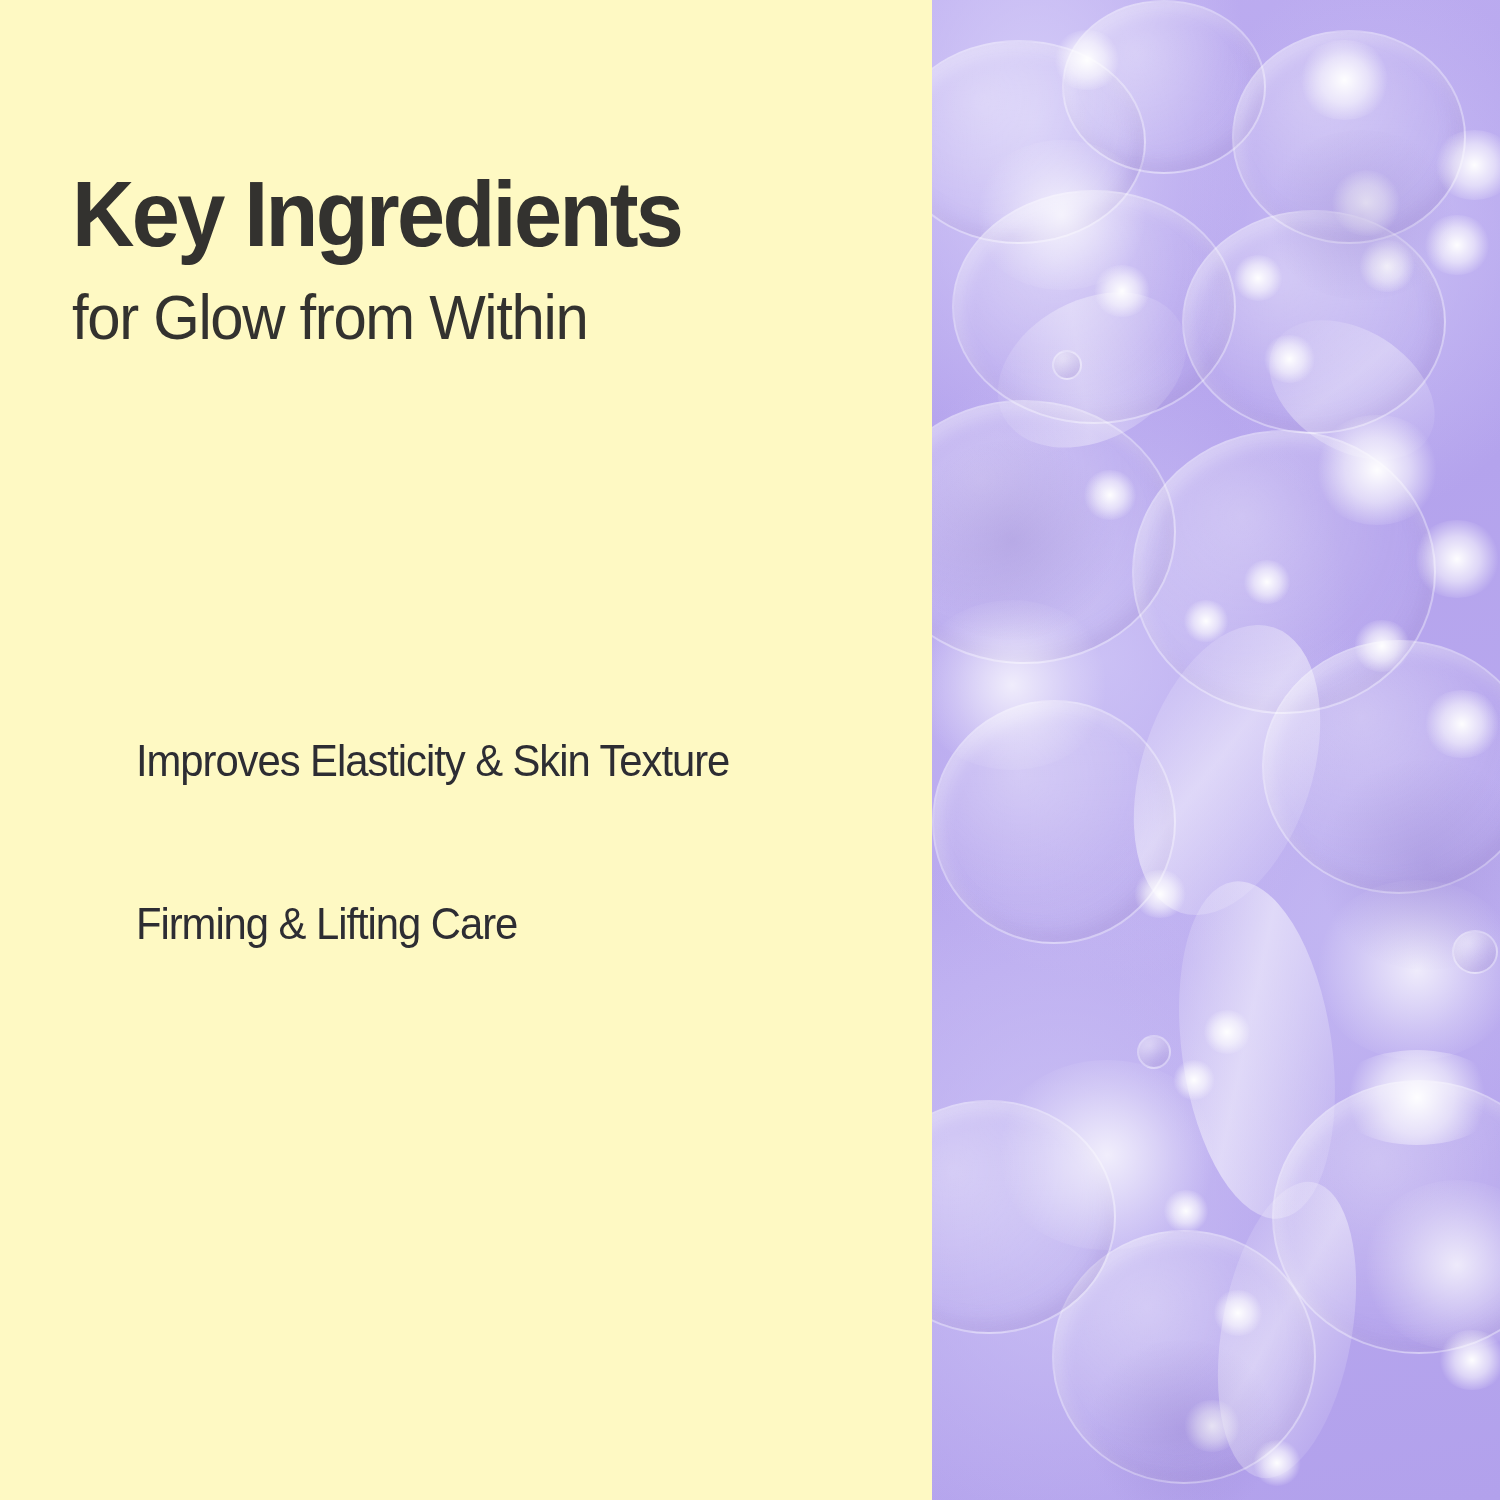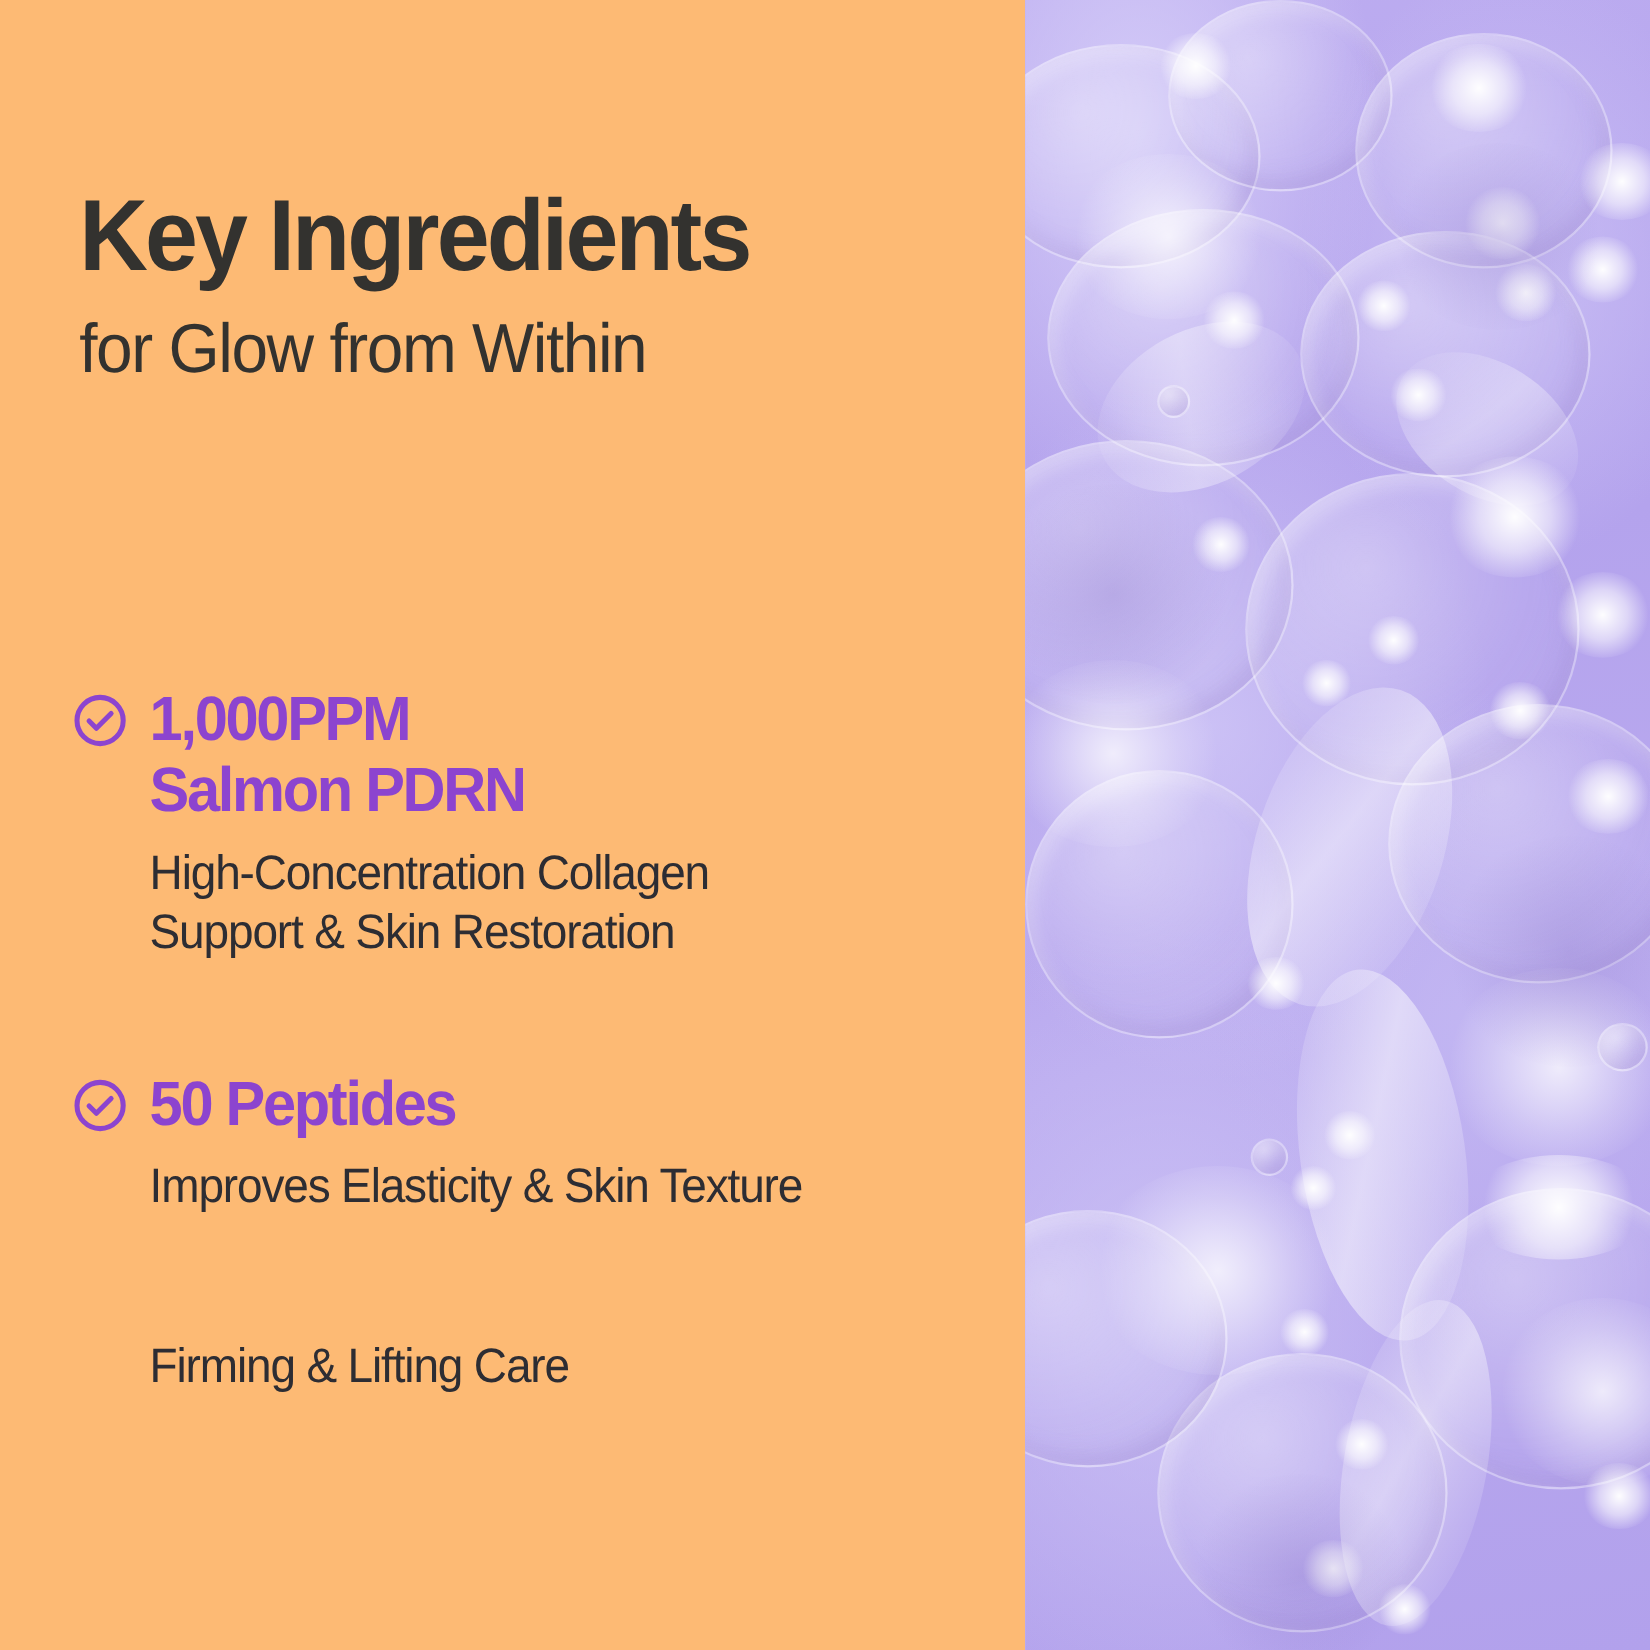--- a/index.html
+++ b/index.html
@@ -21,21 +21,21 @@
     overflow: hidden;
   }
 
   
   .left-panel {
     position: absolute;
     left: 0;
     top: 0;
     width: 932px;
     height: 1500px;
-    background: #fdba74;
+    background: #fef9c3;
     overflow: hidden;
   }
 
   .heading-block {
     position: absolute;
     left: 72px;
     top: 168px;
     width: 820px;
   }
   .heading-main {
@@ -166,47 +166,24 @@
 
   <div class="left-panel">
 
     <div class="heading-block">
       <div class="heading-main">Key Ingredients</div>
       <div class="heading-sub">for Glow from Within</div>
     </div>
 
     <div class="bullets">
 
+
+      <div class="gap-1"></div>
+
       <div class="bullet">
-        <div class="bullet-head">
-          <span class="check-icon">
-            <svg viewBox="0 0 50 50" xmlns="http://www.w3.org/2000/svg">
-              <circle cx="25" cy="25" r="21" fill="none" stroke="#8C44CF" stroke-width="4.6"></circle>
-              <path d="M15 25.5 L21.6 32 L35 18.6" fill="none" stroke="#8C44CF" stroke-width="4.6" stroke-linecap="round" stroke-linejoin="round"></path>
-            </svg>
-          </span>
-          <span class="bullet-title">1,000PPM
-Salmon PDRN</span>
-        </div>
-        <div class="bullet-desc">High-Concentration Collagen
-Support &amp; Skin Restoration</div>
-      </div>
-
-      <div class="gap-1"></div>
-
-      <div class="bullet">
-        <div class="bullet-head">
-          <span class="check-icon">
-            <svg viewBox="0 0 50 50" xmlns="http://www.w3.org/2000/svg">
-              <circle cx="25" cy="25" r="21" fill="none" stroke="#8C44CF" stroke-width="4.6"></circle>
-              <path d="M15 25.5 L21.6 32 L35 18.6" fill="none" stroke="#8C44CF" stroke-width="4.6" stroke-linecap="round" stroke-linejoin="round"></path>
-            </svg>
-          </span>
-          <span class="bullet-title">50 Peptides</span>
-        </div>
         <div class="bullet-desc">Improves Elasticity &amp; Skin Texture</div>
       </div>
 
       <div class="gap-2"></div>
 
       <div class="bullet">
         <div class="bullet-desc">Firming &amp; Lifting Care</div>
       </div>
 
     </div>

